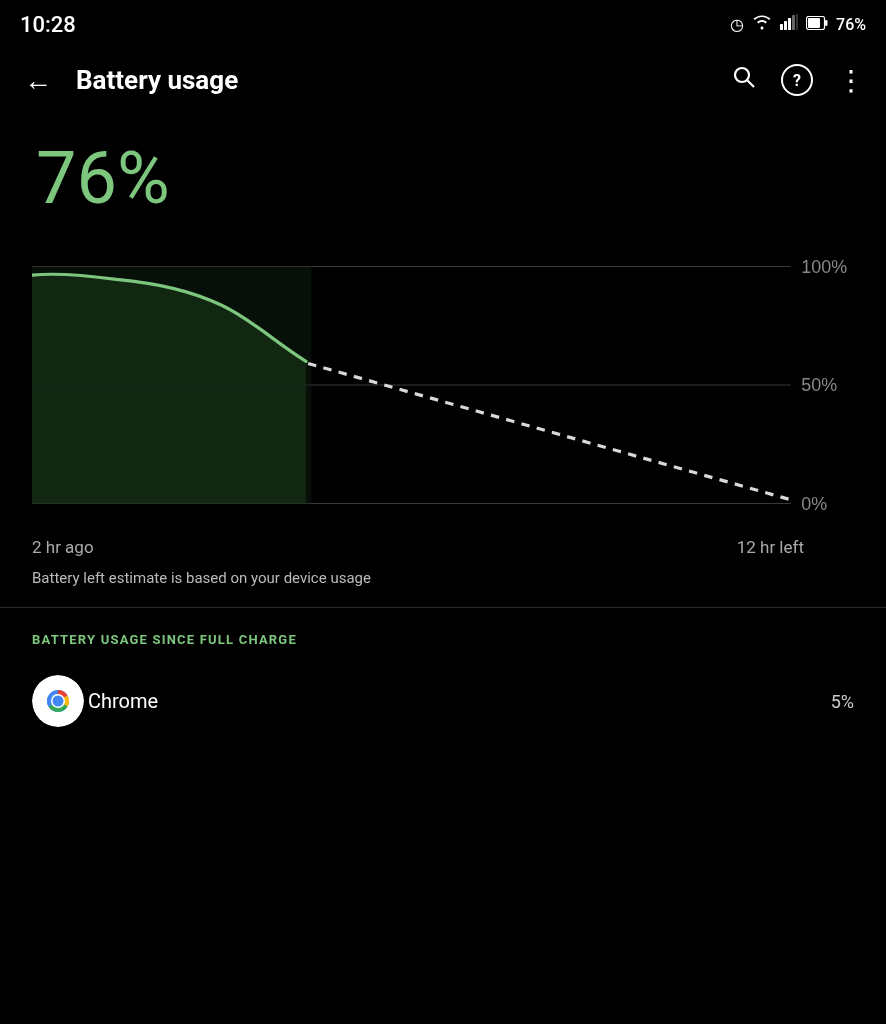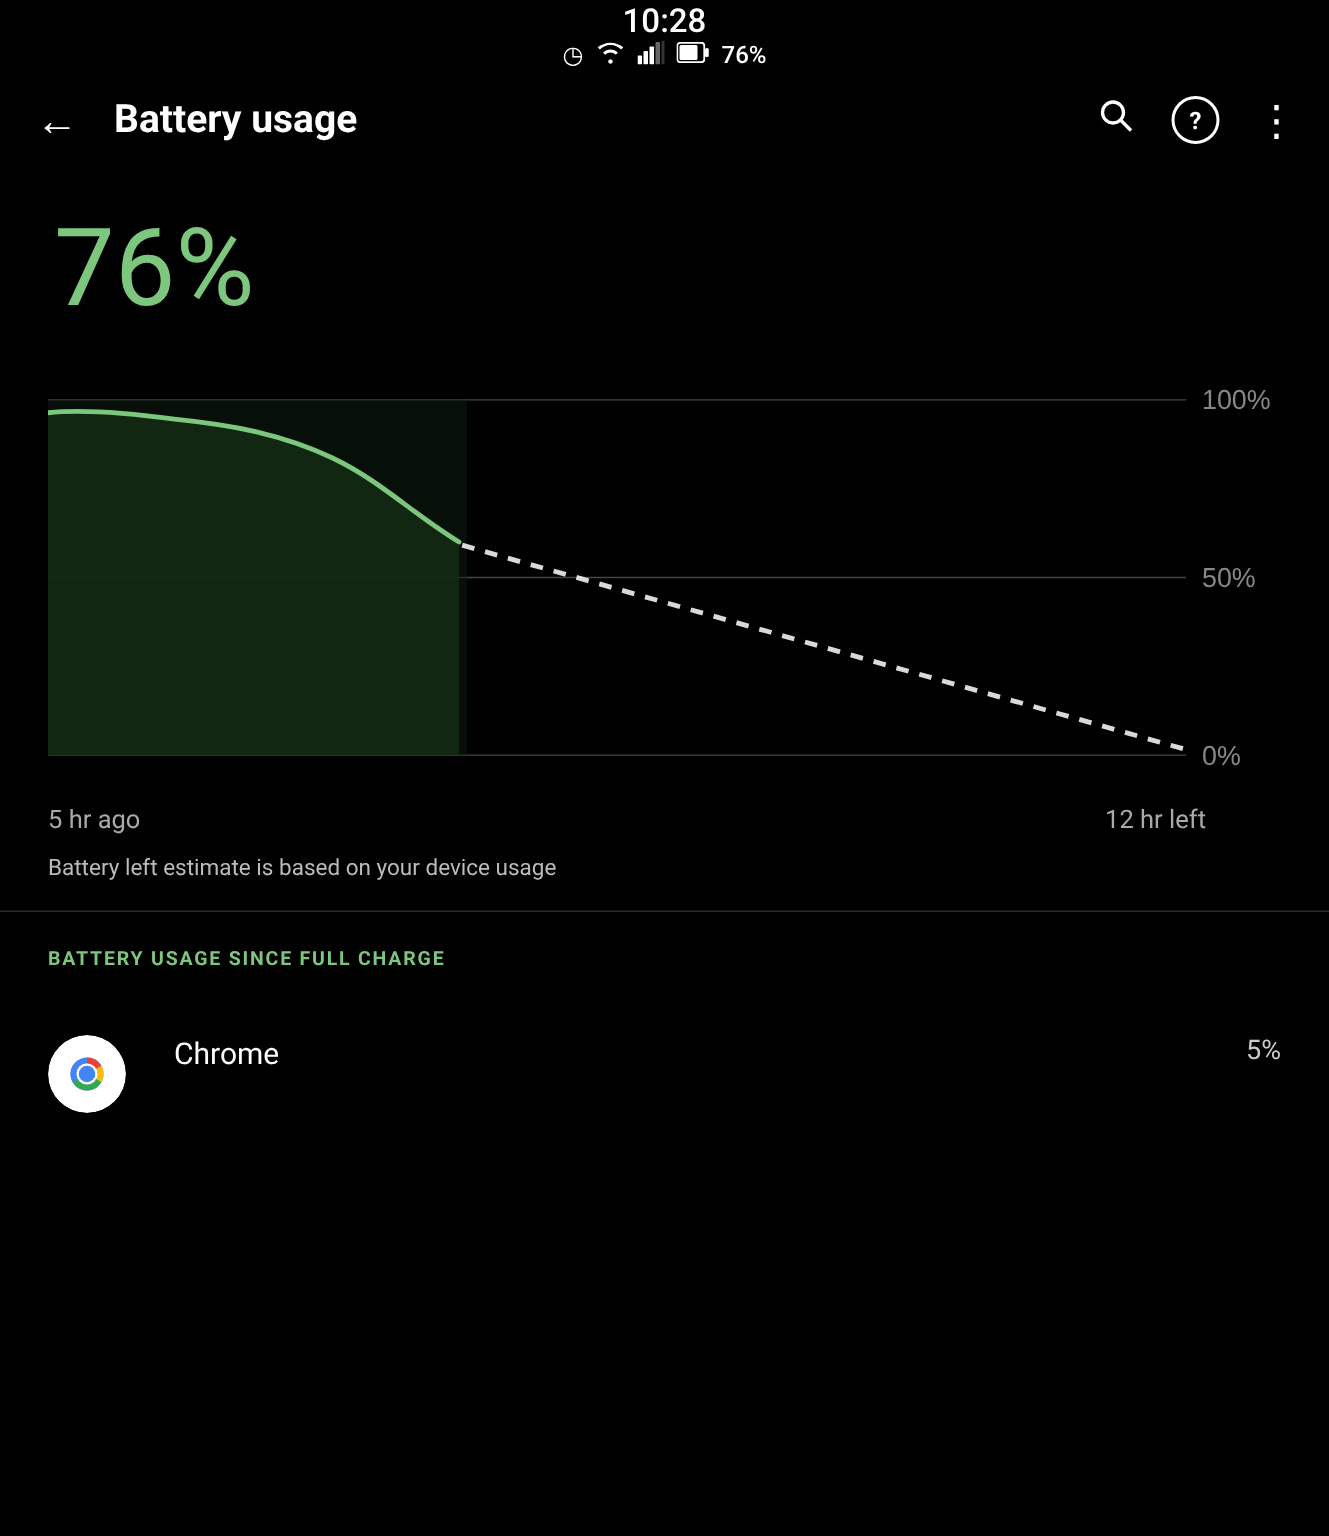--- a/index.html
+++ b/index.html
@@ -8,25 +8,24 @@
       color: #fff;
       font-family: 'Roboto', Arial, sans-serif;
       width: 886px;
       min-height: 1024px;
       overflow-x: hidden;
     }
 
     
     .status-bar {
       display: flex;
-      justify-content: center;
+      justify-content: space-between;
       align-items: center;
       padding: 10px 20px 6px 20px;
       height: 44px;
-      flex-direction: column;
     }
     .status-time {
       font-size: 22px;
       font-weight: 500;
       color: #fff;
     }
     .status-icons {
       display: flex;
       align-items: center;
       gap: 8px;
@@ -139,28 +138,28 @@
       margin: 0 -32px;
       margin-bottom: 24px;
     }
 
     
     .section-header {
       font-size: 13px;
       font-weight: 700;
       color: #7dc67e;
       letter-spacing: 1.2px;
-      margin-bottom: 35px;
+      margin-bottom: 20px;
     }
 
     
     .app-item {
       display: flex;
-      align-items: flex-start;
-      gap: 32px;
+      align-items: center;
+      gap: 4px;
       padding: 8px 0;
     }
     .app-icon {
       width: 52px;
       height: 52px;
       border-radius: 50%;
       flex-shrink: 0;
       overflow: hidden;
       display: flex;
       align-items: center;
@@ -256,21 +255,21 @@
 
       <line x1="262" y1="110" x2="718" y2="236" stroke="white" stroke-width="3" stroke-dasharray="8,7" opacity="0.85"></line>
 
       <text x="730" y="26" fill="#888" font-size="17" font-family="Arial">100%</text>
       <text x="730" y="136" fill="#888" font-size="17" font-family="Arial">50%</text>
       <text x="730" y="246" fill="#888" font-size="17" font-family="Arial">0%</text>
     </svg>
   </div>
 
   <div class="chart-time-labels">
-    <span class="chart-time-label">5 hr ago</span>
+    <span class="chart-time-label">2 hr ago</span>
     <span class="chart-time-label">12 hr left</span>
   </div>
 
   <div class="estimate-text">Battery left estimate is based on your device usage</div>
 
   <div class="divider"></div>
 
   <div class="section-header">BATTERY USAGE SINCE FULL CHARGE</div>
 
   <div class="app-item">

